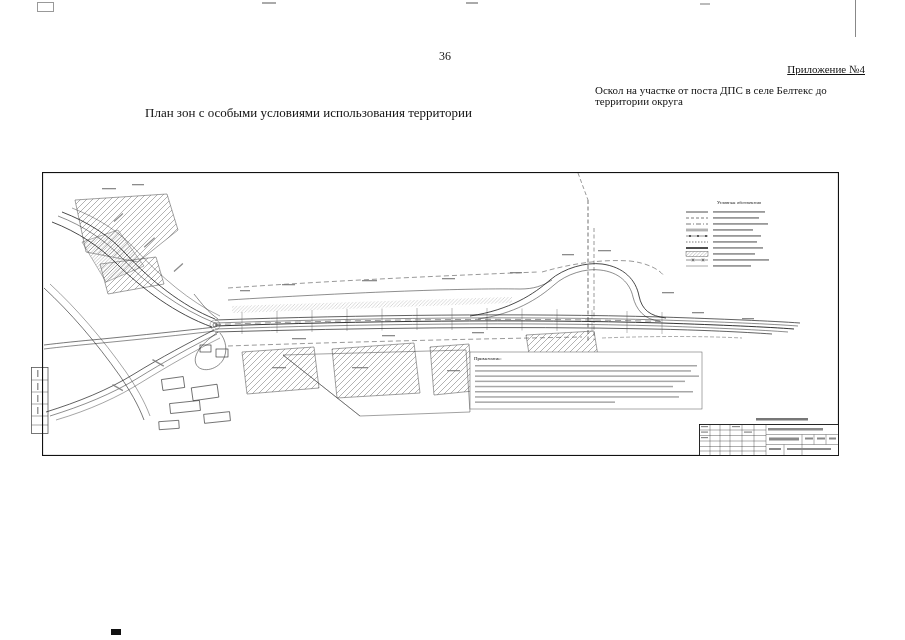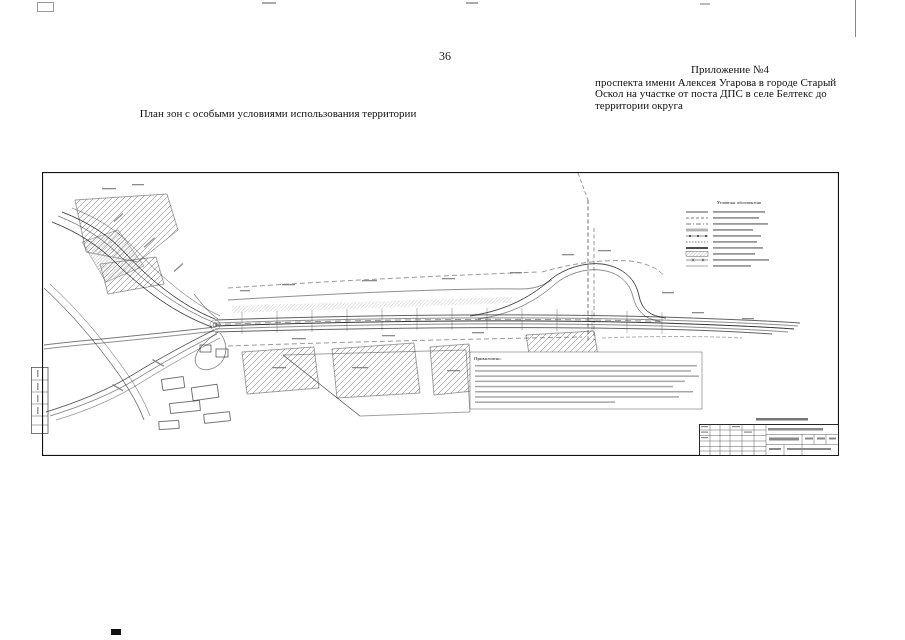--- a/index.html
+++ b/index.html
@@ -4,22 +4,22 @@
 <style>
   html,body{margin:0;padding:0;}
   body{background:#d9d9d9;}
   .page{
     position:relative;width:905px;height:640px;background:#ffffff;
     font-family:"Liberation Serif", serif;color:#111;overflow:hidden;
   }
   .abs{position:absolute;}
   .page-number{left:428px;top:49px;width:34px;text-align:center;font-size:12px;font-family:Liberation Serif, serif;}
   .appendix{left:595px;top:64px;width:270px;font-size:11px;line-height:11.6px;}
-  .appendix-title{text-align:center;margin-bottom:1px;}
-  .plan-title{left:104px;top:107px;width:348px;text-align:center;font-size:11px;line-height:12.6px;}
+  .appendix-title{text-align:right;margin-bottom:9px;text-decoration:underline;}
+  .plan-title{left:124px;top:107px;width:348px;text-align:right;font-size:13px;line-height:12.6px;}
   .mark{background:#aaa;}
   .mark-box{left:37px;top:2px;width:15px;height:8px;border:1px solid #999;}
   .dash1{left:262px;top:2px;width:14px;height:2px;}
   .dash2{left:466px;top:2px;width:12px;height:2px;}
   .dash3{left:700px;top:3px;width:10px;height:2px;background:#bbb;}
   .right-edge{left:855px;top:0;width:1px;height:37px;background:#888;}
   .bottom-square{left:111px;top:629px;width:10px;height:6px;background:#111;}
   svg{display:block;}
 </style>
 </head>
@@ -31,21 +31,20 @@
   <div class="abs mark dash1"></div>
   <div class="abs mark dash2"></div>
   <div class="abs dash3"></div>
   <div class="abs right-edge"></div>
   <div class="abs bottom-square"></div>
 
   <div class="abs page-number">36</div>
 
   <div class="abs appendix">
     <div class="appendix-title">Приложение №4</div>
-    <div>проспекта имени Алексея Угарова в городе Старый</div>
     <div>Оскол на участке от поста ДПС в селе Белтекс до</div>
     <div>территории округа</div>
   </div>
 
   <div class="abs plan-title">
     <div>План зон с особыми условиями использования территории</div>
   </div>
 
   <svg class="abs" style="left:31px;top:367px" width="18" height="67" viewBox="0 0 18 67">
     <rect x="0.5" y="0.5" width="16.5" height="66" fill="#fff" stroke="#555" stroke-width="0.8"></rect>

